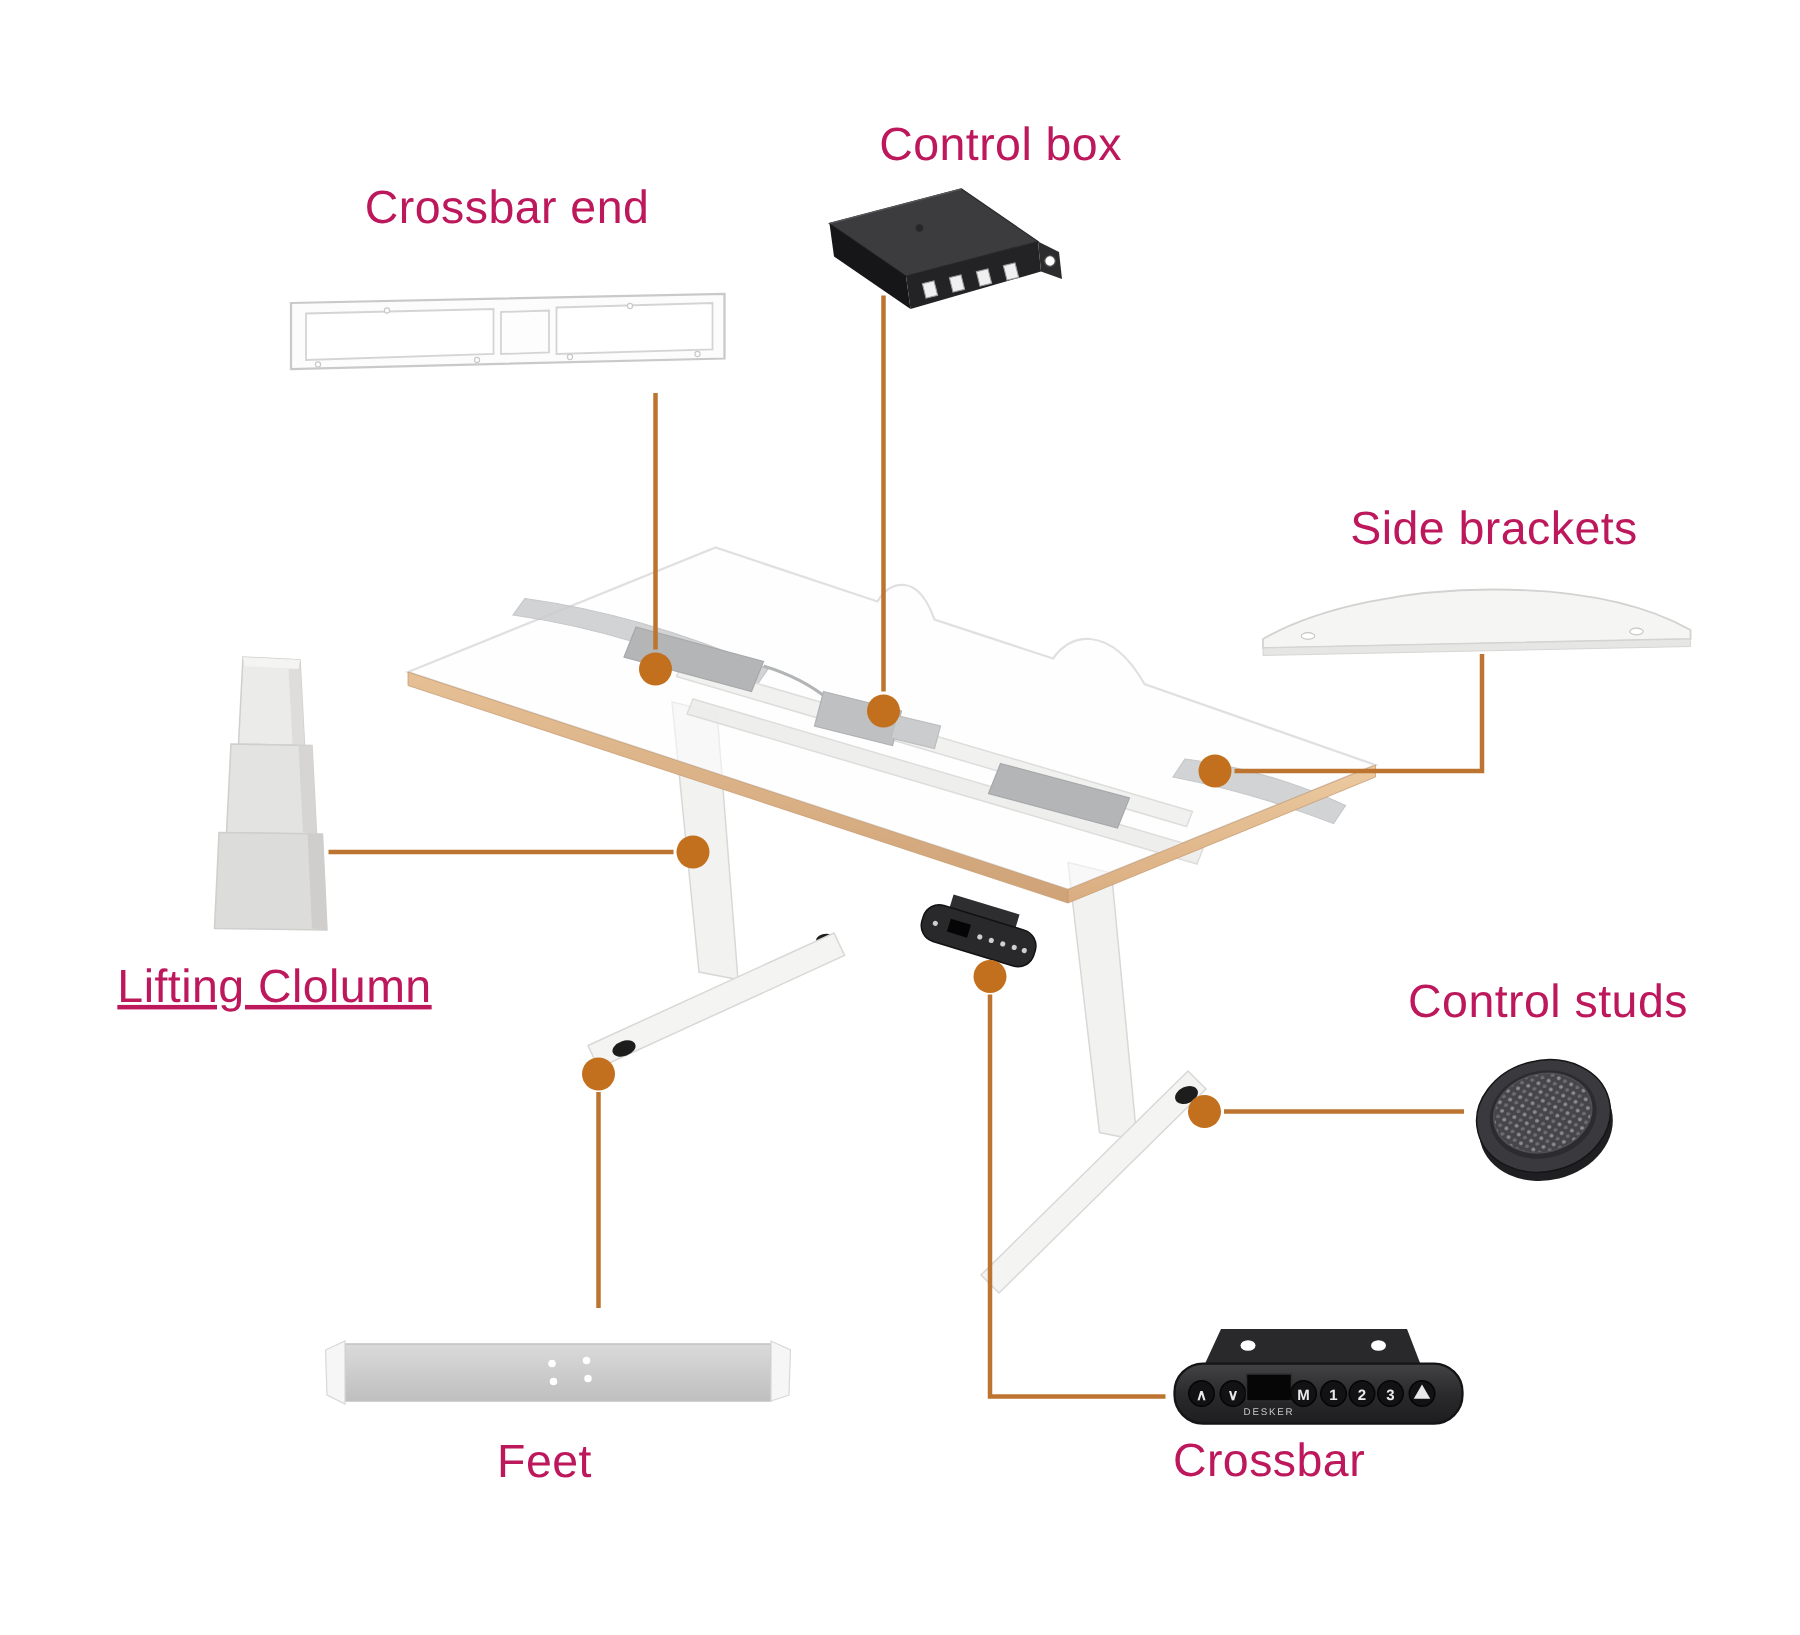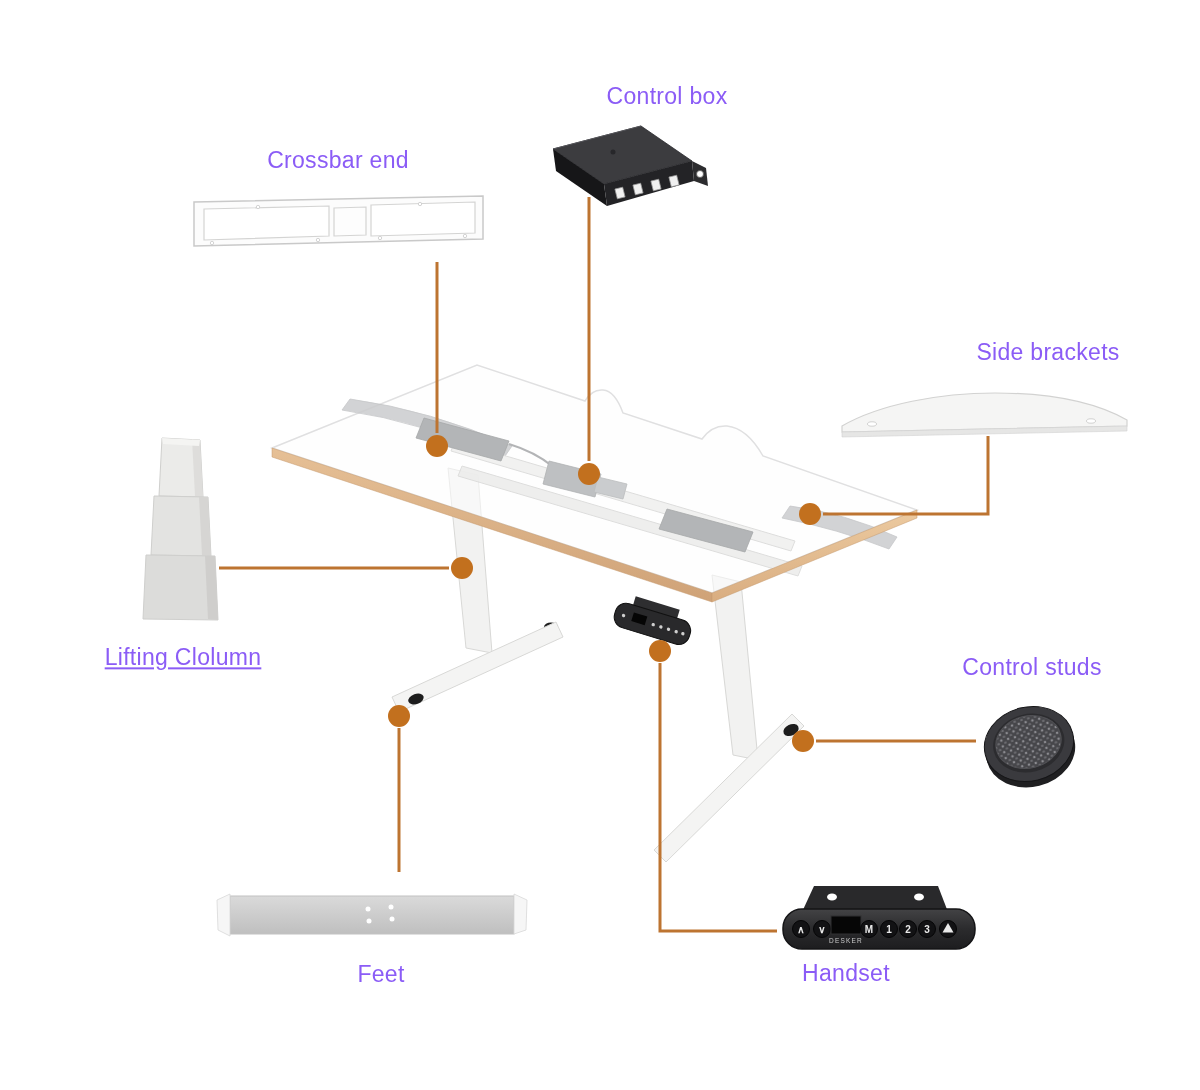--- a/index.html
+++ b/index.html
@@ -1,20 +1,20 @@
 <!DOCTYPE html>
 <html><head>
 <meta charset="utf-8">
 <style>
   html,body{margin:0;padding:0;background:#ffffff;}
   .stage{position:relative;width:1200px;height:1090px;background:#ffffff;overflow:hidden;
          font-family:"Liberation Sans", sans-serif;}
   .stage svg{position:absolute;left:0;top:0;}
-  .part-label{position:absolute;transform:translate(-50%,-50%);font-size:23px;line-height:1.1;
-              color:#8b5cf6;white-space:nowrap;letter-spacing:.3px;}
+  .part-label{position:absolute;transform:translate(-50%,-50%);font-size:31px;line-height:1.1;
+              color:#be185d;white-space:nowrap;letter-spacing:.3px;}
   .hs-btn-txt{font-family:"Liberation Sans",sans-serif;font-weight:bold;fill:#e9e9e9;}
 </style>
 </head>
 <body>
 
 <div class="stage">
 
 <svg width="1200" height="1090" viewBox="0 0 1200 1090">
   <defs>
     <linearGradient id="woodg" x1="0" y1="0" x2="0" y2="1">
@@ -193,20 +193,20 @@
     <circle cx="589" cy="474" r="11"></circle>
     <circle cx="810" cy="514" r="11"></circle>
     <circle cx="462" cy="568" r="11"></circle>
     <circle cx="803" cy="741" r="11"></circle>
     <circle cx="399" cy="716" r="11"></circle>
     <circle cx="660" cy="651" r="11"></circle>
   </g>
 </svg>
 
 <div class="part-label" style="left:667px;top:97px;">Control box</div>
-<div class="part-label" style="left:338px;top:161px;">Crossbar end</div>
-<div class="part-label" style="left:1048px;top:353px;">Side brackets</div>
+<div class="part-label" style="left:338px;top:139px;">Crossbar end</div>
+<div class="part-label" style="left:996px;top:353px;">Side brackets</div>
 <div class="part-label" style="left:183px;top:658px;text-decoration:underline;">Lifting Clolumn</div>
 <div class="part-label" style="left:1032px;top:668px;">Control studs</div>
-<div class="part-label" style="left:381px;top:975px;">Feet</div>
-<div class="part-label" style="left:846px;top:974px;">Handset</div>
+<div class="part-label" style="left:363px;top:975px;">Feet</div>
+<div class="part-label" style="left:846px;top:974px;">Crossbar</div>
 
 </div>
 
 </body></html>

